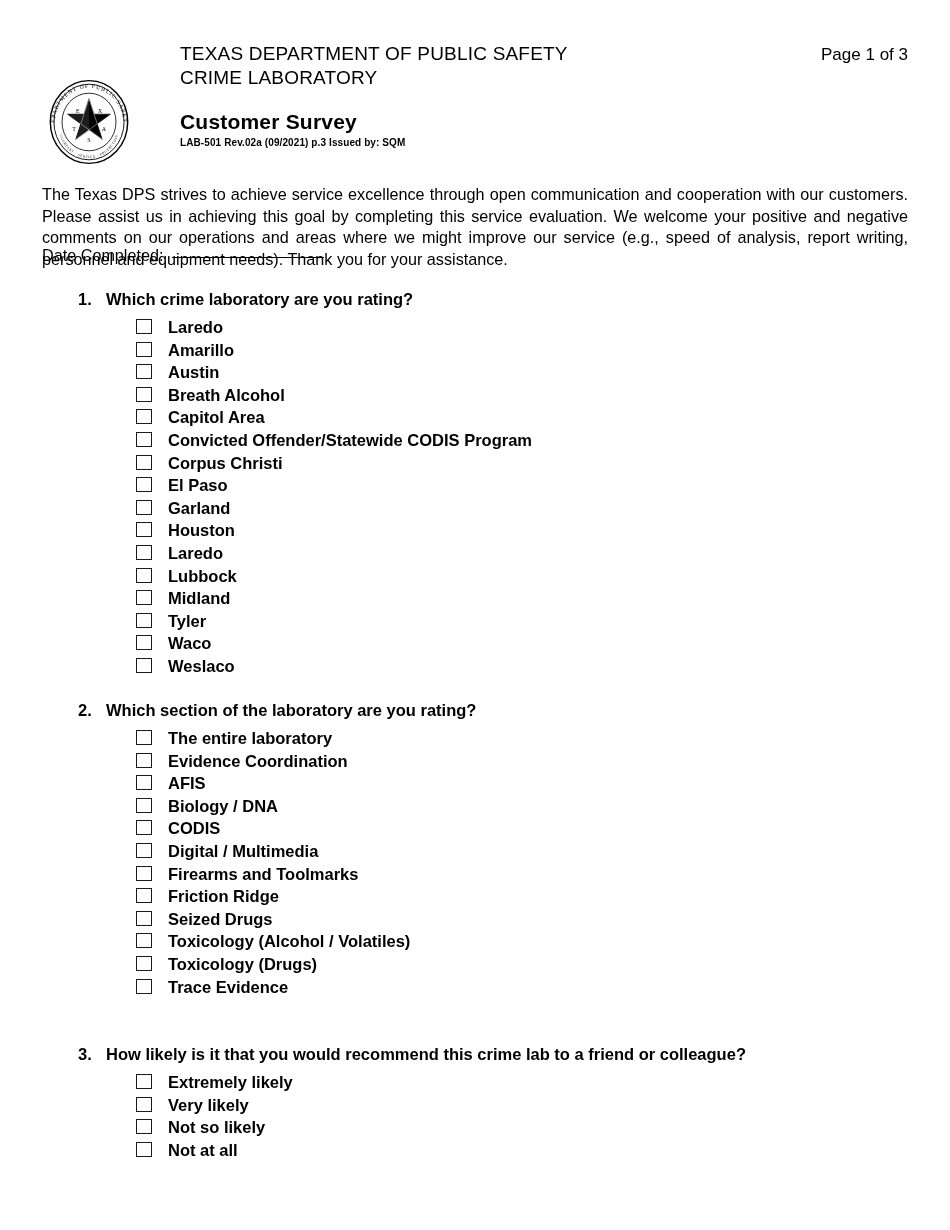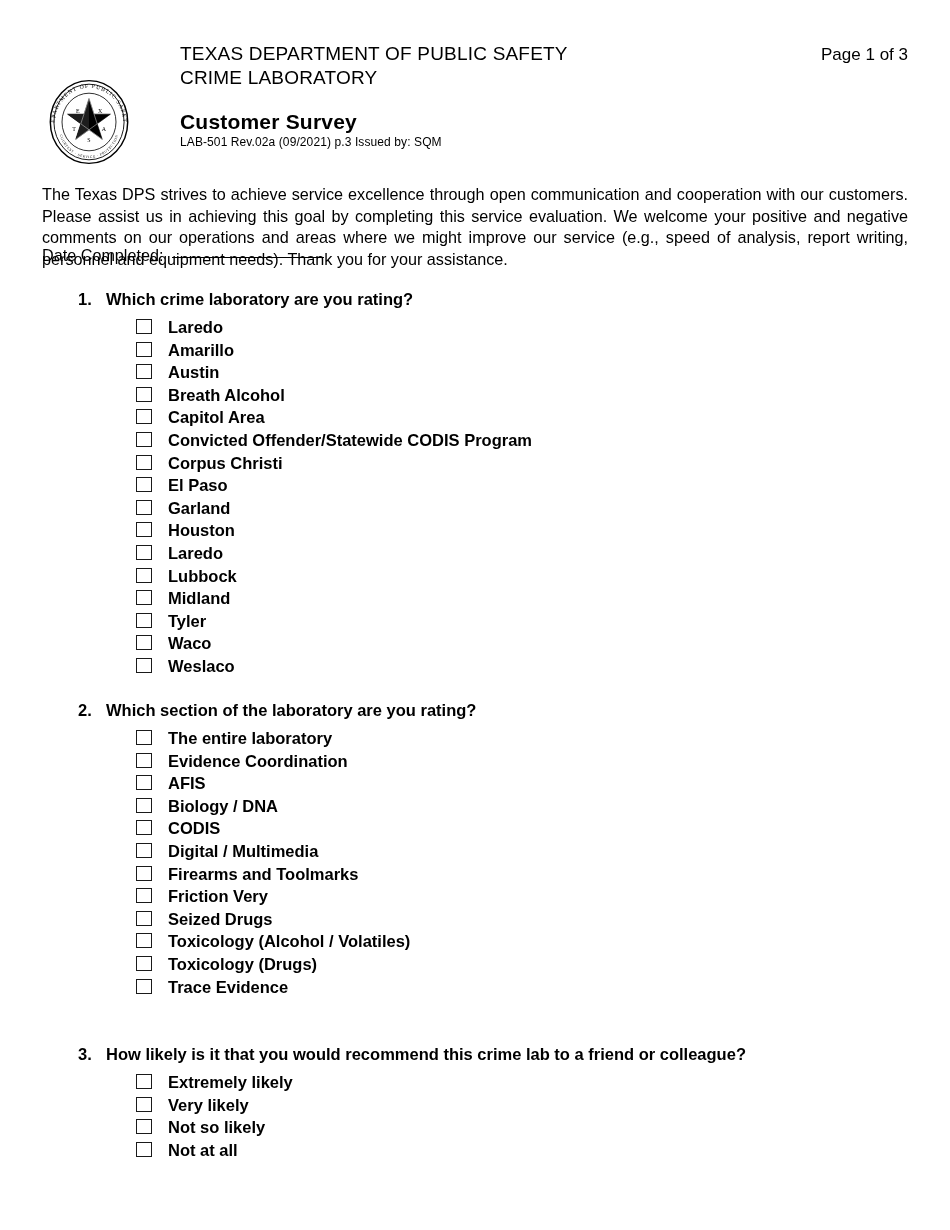--- a/index.html
+++ b/index.html
@@ -47,24 +47,25 @@
     white-space: nowrap;
   }
   .doc-title {
     font-size: 21px;
     font-weight: bold;
     line-height: 24px;
     margin-top: 20px;
     letter-spacing: 0.2px;
   }
   .doc-rev {
-    font-size: 12px;
+    font-size: 10px;
     line-height: 13px;
     margin-top: 2px;
     letter-spacing: 0.1px;
+    font-weight: bold;
   }
   .page-number {
     position: absolute;
     right: 42px;
     top: 8px;
     font-size: 17px;
     line-height: 22px;
     white-space: nowrap;
   }
 
@@ -224,21 +225,21 @@
     <span class="q-num">2.</span><span>Which section of the laboratory are you rating?</span>
   </div>
   <ul class="opt-list">
     <li class="opt-item"><span class="checkbox"></span><span class="opt-label">The entire laboratory</span></li>
     <li class="opt-item"><span class="checkbox"></span><span class="opt-label">Evidence Coordination</span></li>
     <li class="opt-item"><span class="checkbox"></span><span class="opt-label">AFIS</span></li>
     <li class="opt-item"><span class="checkbox"></span><span class="opt-label">Biology / DNA</span></li>
     <li class="opt-item"><span class="checkbox"></span><span class="opt-label">CODIS</span></li>
     <li class="opt-item"><span class="checkbox"></span><span class="opt-label">Digital / Multimedia</span></li>
     <li class="opt-item"><span class="checkbox"></span><span class="opt-label">Firearms and Toolmarks</span></li>
-    <li class="opt-item"><span class="checkbox"></span><span class="opt-label">Friction Very</span></li>
+    <li class="opt-item"><span class="checkbox"></span><span class="opt-label">Friction Ridge</span></li>
     <li class="opt-item"><span class="checkbox"></span><span class="opt-label">Seized Drugs</span></li>
     <li class="opt-item"><span class="checkbox"></span><span class="opt-label">Toxicology (Alcohol / Volatiles)</span></li>
     <li class="opt-item"><span class="checkbox"></span><span class="opt-label">Toxicology (Drugs)</span></li>
     <li class="opt-item"><span class="checkbox"></span><span class="opt-label">Trace Evidence</span></li>
   </ul>
 </section>
 
 <section class="question-block" id="q3">
   <div class="q-head">
     <span class="q-num">3.</span><span>How likely is it that you would recommend this crime lab to a friend or colleague?</span>

